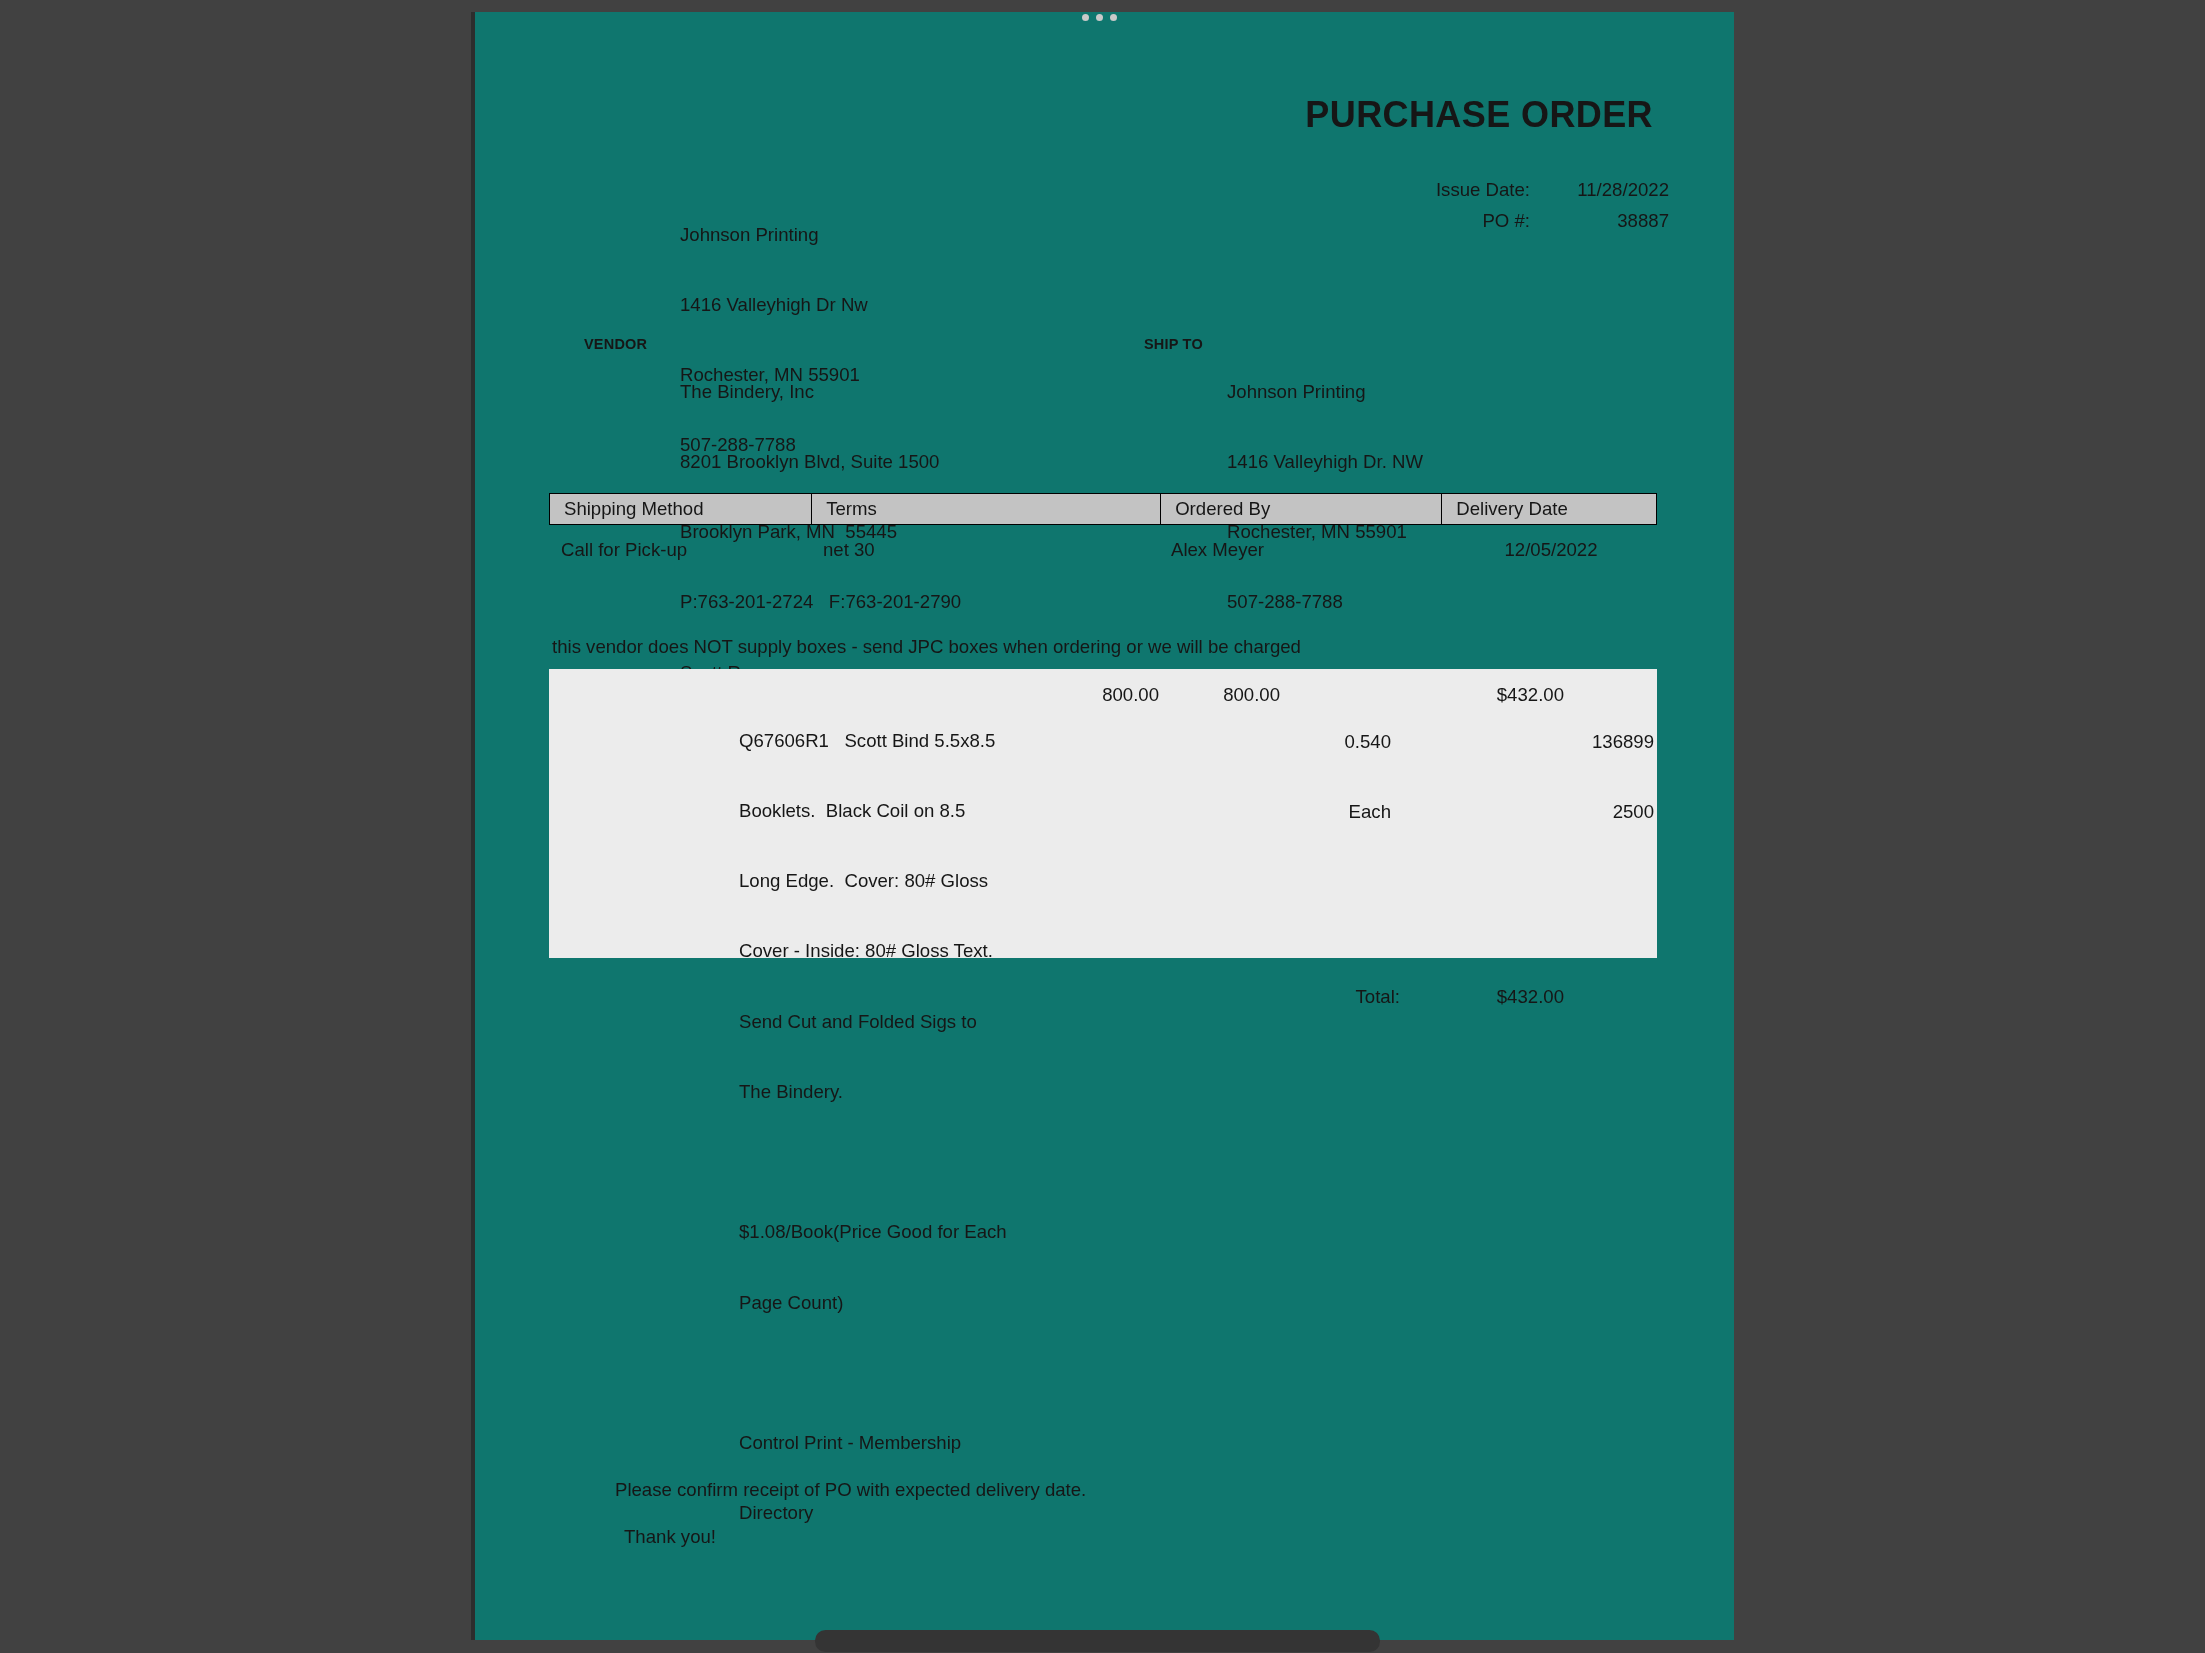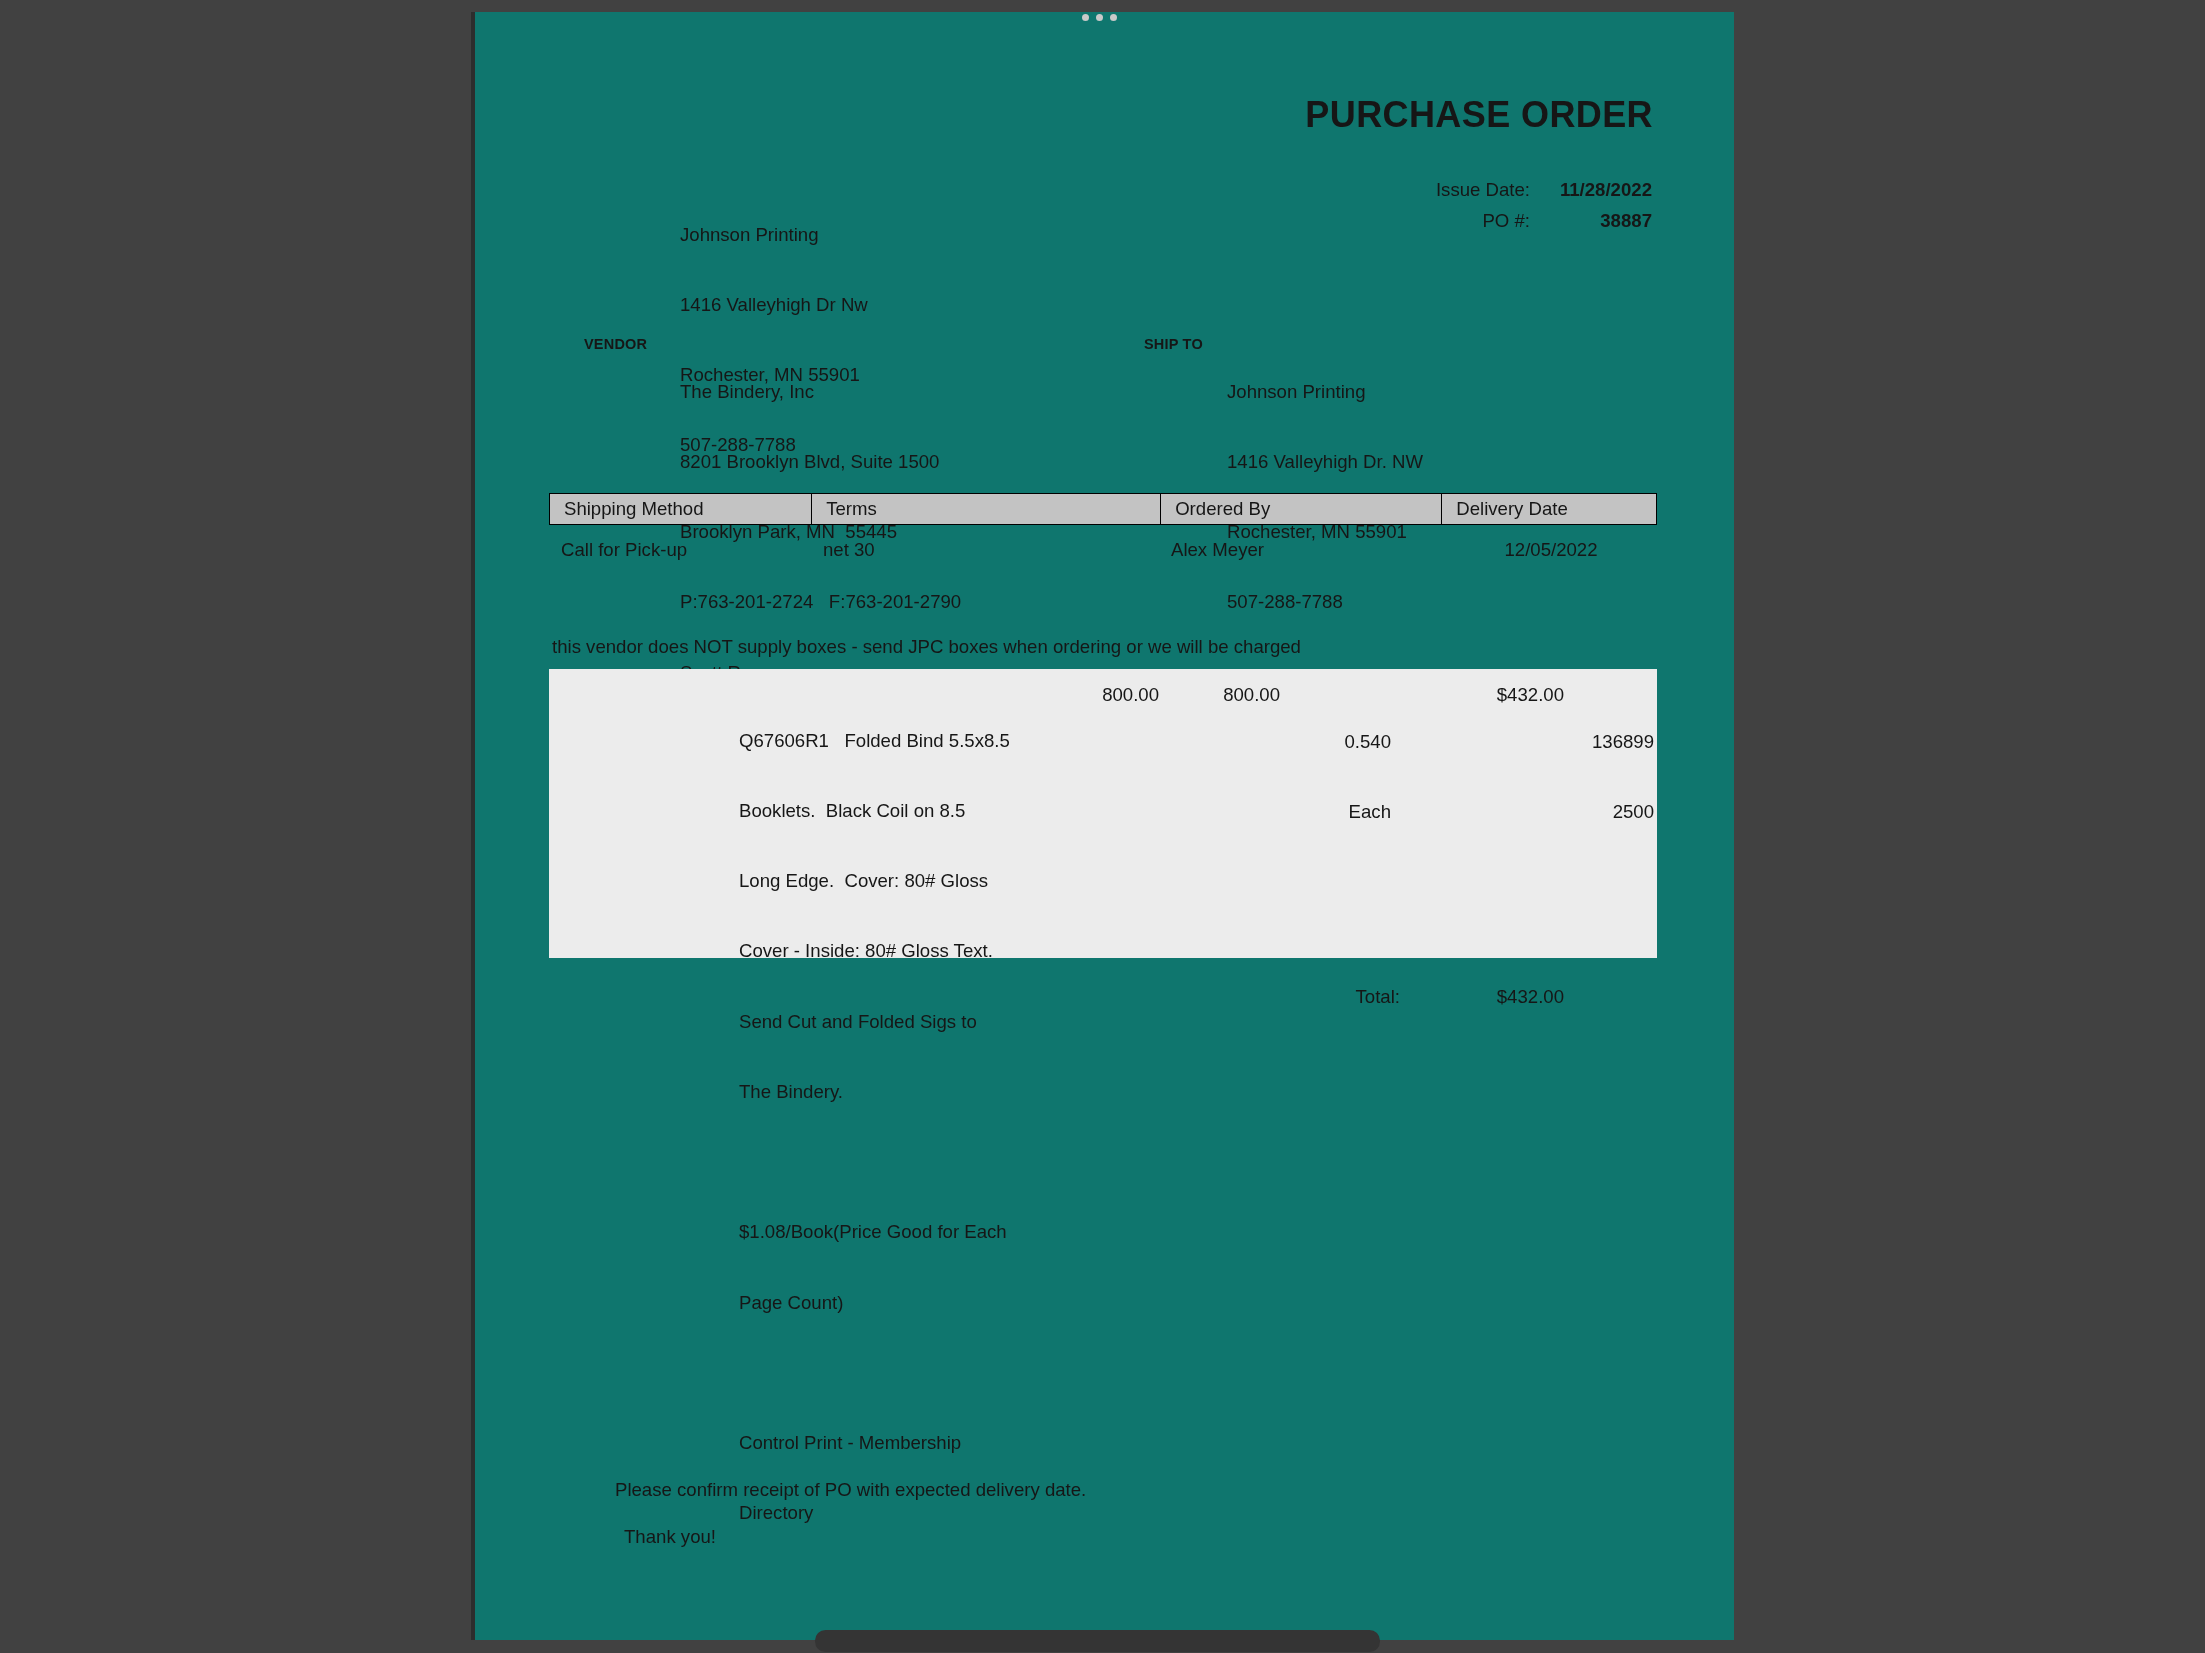--- a/index.html
+++ b/index.html
@@ -14,21 +14,21 @@
     background:#0f766e;
     box-shadow:-4px 0 0 #2d2d2d;
   }
   .abs{position:absolute;}
   .txt{font-size:18.6px;line-height:23.4px;white-space:pre;}
   .handle-dots{left:607px;top:1.6px;display:flex;gap:6.5px;}
   .handle-dots span{width:7.3px;height:7.3px;border-radius:50%;background:#c9c9c9;display:block;}
   .po-title{right:81px;top:82px;font-size:36px;font-weight:bold;letter-spacing:0.4px;white-space:nowrap;}
   .company{left:205px;top:164px;}
   .meta-label{right:204px;white-space:nowrap;}
-  .meta-value{right:82px;white-space:nowrap;font-weight:bold;}
+  .meta-value{right:65px;white-space:nowrap;}
   .meta-row1{top:166px;}
   .meta-row2{top:197px;}
   .blk-label{font-size:14.5px;font-weight:bold;letter-spacing:0.2px;}
   .vendor-label{left:109px;top:324px;}
   .vendor-lines{left:205px;top:321px;}
   .shipto-label{left:669px;top:324px;}
   .shipto-lines{left:752px;top:321px;}
   .hdr-row{display:flex;}
   .hdr-cell{
     background:#c3c3c3;border:1.6px solid #000;box-sizing:border-box;
@@ -102,21 +102,21 @@
 
   <div class="abs txt" style="left:77px;top:576px;">
     <div>this vendor does NOT supply boxes - send JPC boxes when ordering or we will be charged</div>
     <div>BOXING: please use furnished JPCo boxes - return any unused boxes</div>
   </div>
 
 
   <div class="abs item-row-bg"></div>
 
   <div class="abs txt" style="left:264px;top:670px;">
-    <div>Q67606R1   Folded Bind 5.5x8.5</div>
+    <div>Q67606R1   Scott Bind 5.5x8.5</div>
     <div>Booklets.  Black Coil on 8.5</div>
     <div>Long Edge.  Cover: 80# Gloss</div>
     <div>Cover - Inside: 80# Gloss Text.</div>
     <div>Send Cut and Folded Sigs to</div>
     <div>The Bindery.</div>
     <div>&nbsp;</div>
     <div>$1.08/Book(Price Good for Each</div>
     <div>Page Count)</div>
     <div>&nbsp;</div>
     <div>Control Print - Membership</div>

